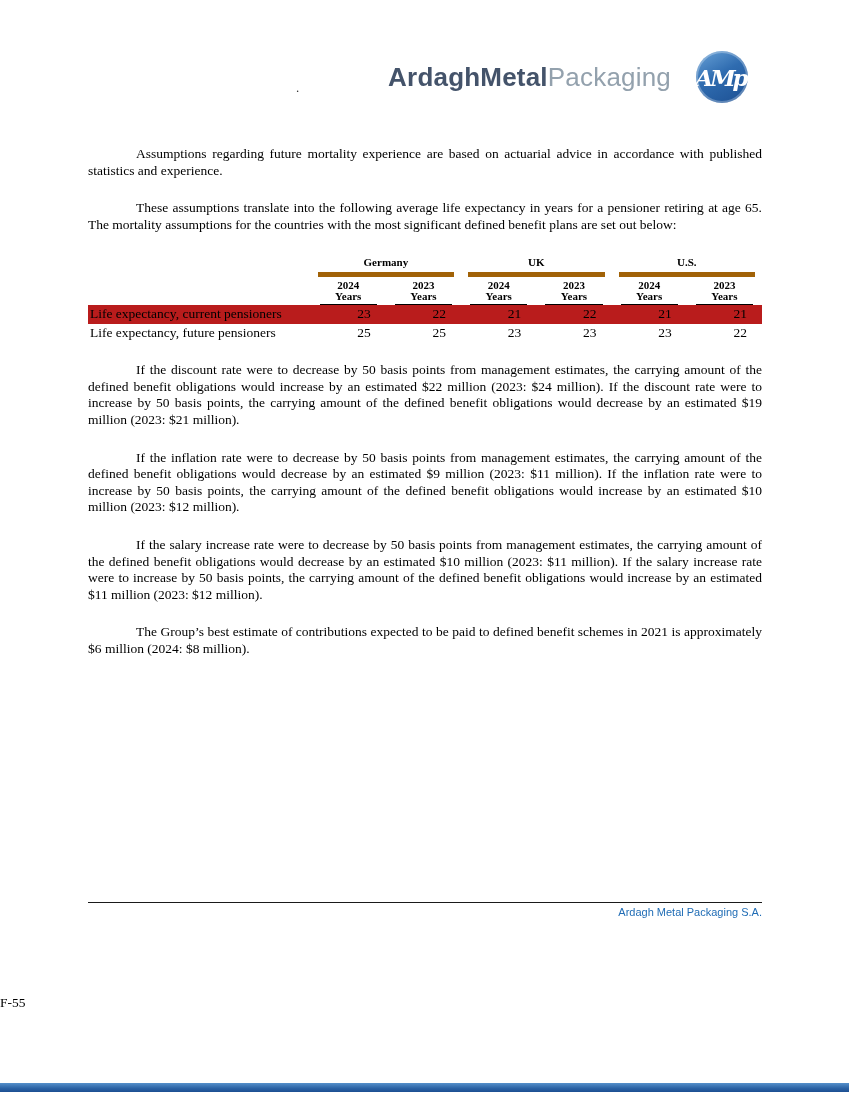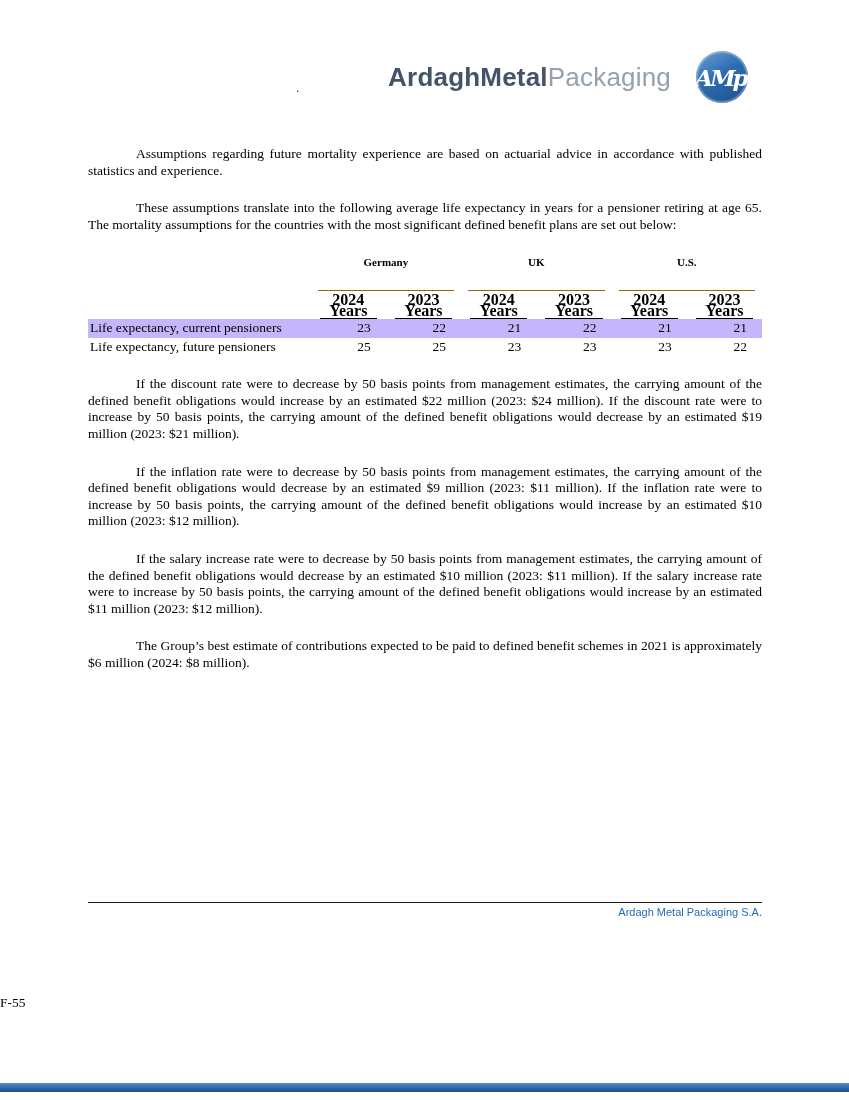--- a/index.html
+++ b/index.html
@@ -32,31 +32,31 @@
   
   .body-copy { margin-top:42px; font-size:13.5px; line-height:16.6px; }
   .body-copy p { text-align:justify; text-indent:48px; margin-bottom:21px; }
 
   
   table.life { width:100%; border-collapse:collapse; margin:4px 0 20px 0; table-layout:fixed; }
   table.life col.c-lbl { width:222px; }
   table.life col.c-num { width:75px; }
   table.life td { vertical-align:bottom; }
   .grp-rule {
-    margin:0 7px; border-bottom:1px solid #a16207; text-align:center;
-    font-weight:700; font-size:11px; font-family:"Liberation Serif", serif; padding-bottom:19px;
+    margin:0 7px; border-bottom:5px solid #a16207; text-align:center;
+    font-weight:700; font-size:11px; font-family:"Liberation Serif", serif; padding-bottom:1px;
   }
   .yr-rule {
     margin:1px 9px 0 9px; border-bottom:1px solid #000; text-align:center;
-    font-weight:700; font-size:16px; line-height:11.5px; padding:2px 0 1px 0;
+    font-weight:700; font-size:11px; line-height:11.5px; padding:2px 0 1px 0;
   }
   .yr-rule span { display:block; }
   td.rowlbl { font-size:13.5px; padding:1px 0 1px 2px; }
   td.val { font-size:13.5px; text-align:right; padding:1px 15px 1px 0; }
-  tr.hl { background:#c4b5fd; }
+  tr.hl { background:#b91c1c; }
 
   
   .footer { position:absolute; left:88px; width:674px; top:902px; }
   .footer-rule { border-top:1.3px solid #1a1a1a; height:0; }
   .footer-company {
     margin-top:3px; text-align:right;
     font-family:"Liberation Sans", sans-serif; font-size:11px; color:#1f6cb5;
   }
   .page-number { position:absolute; top:995px; left:0; width:100%; text-align:left; font-size:13.5px; }
   .bottom-bar {

